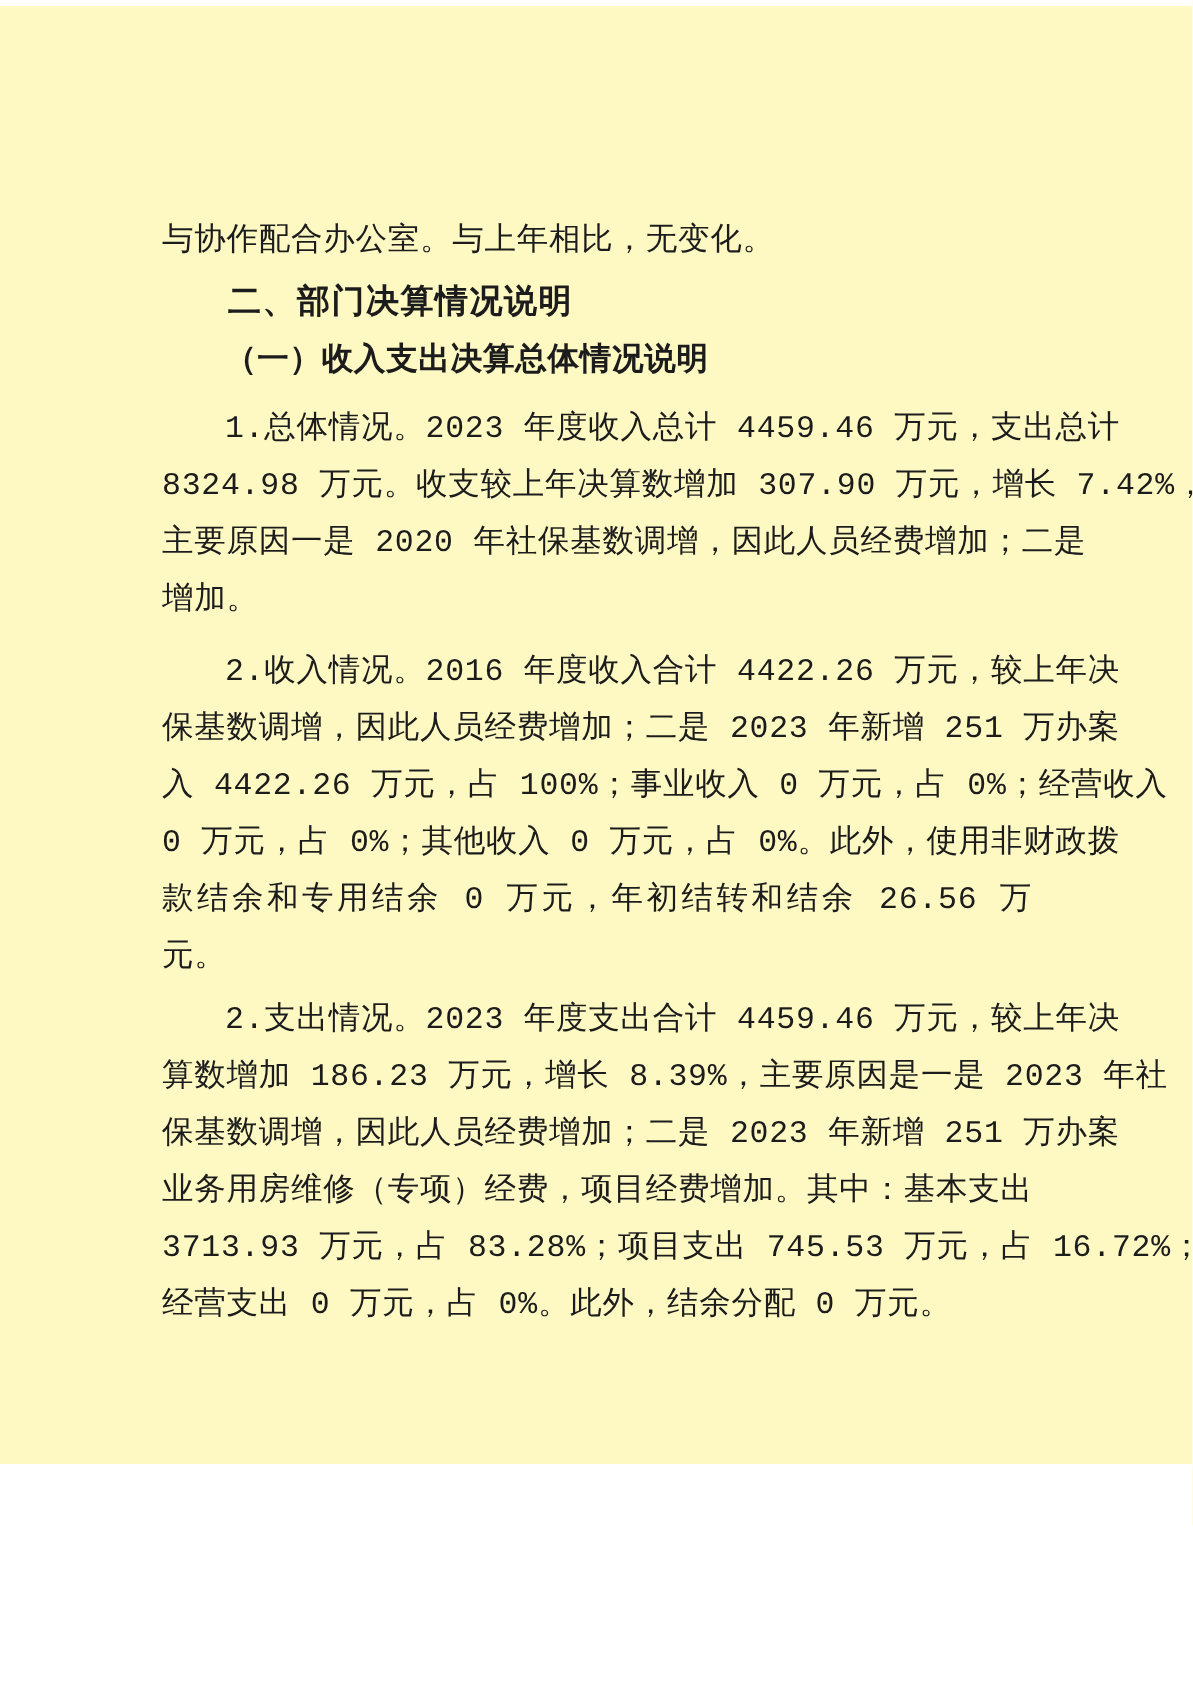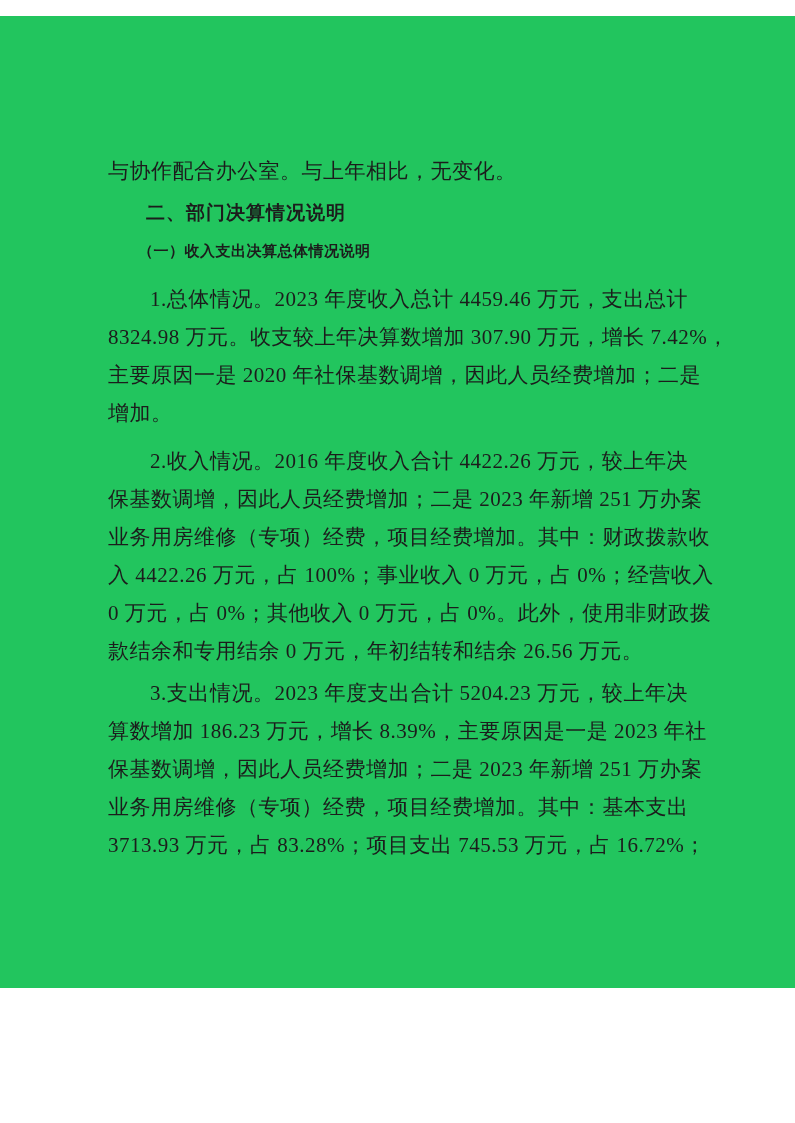--- a/index.html
+++ b/index.html
@@ -1,22 +1,22 @@
 <!DOCTYPE html>
 <html><head>
 <meta charset="utf-8">
 <style>
   * { margin: 0; padding: 0; box-sizing: border-box; }
   html, body { background: #ffffff; }
   .page {
     position: relative;
     width: 795px;
     height: 972px;
-    margin: 16px auto;
-    background: #22c55e;
+    margin: 4px auto;
+    background: #fef9c3;
     color: #1c1c1c;
     overflow: hidden;
     font-family: "Liberation Serif", "DejaVu Serif", serif;
   }
   .content {
     position: absolute;
     left: 108px;
     top: 136px;
     width: 580px;
   }
@@ -32,36 +32,36 @@
   .line.last { text-align-last: left; white-space: normal; }
   .intro-line {
     font-size: 21px;
     line-height: 38px;
     text-align: left;
     text-align-last: left;
     letter-spacing: 0.5px;
   }
   .section-heading {
     margin-top: 4px;
-    font-size: 19px;
+    font-size: 22px;
     line-height: 38px;
     font-weight: bold;
     text-indent: 2em;
     font-family: "Liberation Sans", "DejaVu Sans", sans-serif;
     letter-spacing: 1px;
   }
   .subsection-heading {
-    font-size: 15px;
+    font-size: 21px;
     line-height: 38px;
     font-weight: bold;
     text-indent: 2em;
     font-style: normal;
     letter-spacing: 0.5px;
   }
-  .para { margin-top: 10px; }
+  .para { margin-top: 10px; font-family: Liberation Mono, monospace; }
   .para.p3 { margin-top: 4px; }
   .page-footer {
     position: absolute;
     left: 125px;
     top: 1002px;
     font-size: 19px;
     line-height: 30px;
     letter-spacing: 3px;
     color: #2a2a2a;
   }
@@ -81,30 +81,30 @@
     <div class="para p1">
       <div class="line first">1.总体情况。2023 年度收入总计 4459.46 万元，支出总计</div>
       <div class="line">8324.98 万元。收支较上年决算数增加 307.90 万元，增长 7.42%，</div>
       <div class="line">主要原因一是 2020 年社保基数调增，因此人员经费增加；二是</div>
       <div class="line last">增加。</div>
     </div>
 
     <div class="para p2">
       <div class="line first">2.收入情况。2016 年度收入合计 4422.26 万元，较上年决</div>
       <div class="line">保基数调增，因此人员经费增加；二是 2023 年新增 251 万办案</div>
-      <div class="line">业务用房维修（专项）经费，项目经费增加。其中：财政拨款收</div>
       <div class="line">入 4422.26 万元，占 100%；事业收入 0 万元，占 0%；经营收入</div>
       <div class="line">0 万元，占 0%；其他收入 0 万元，占 0%。此外，使用非财政拨</div>
       <div class="line last">款结余和专用结余 0 万元，年初结转和结余 26.56 万元。</div>
     </div>
 
     <div class="para p3">
-      <div class="line first">3.支出情况。2023 年度支出合计 5204.23 万元，较上年决</div>
+      <div class="line first">2.支出情况。2023 年度支出合计 4459.46 万元，较上年决</div>
       <div class="line">算数增加 186.23 万元，增长 8.39%，主要原因是一是 2023 年社</div>
       <div class="line">保基数调增，因此人员经费增加；二是 2023 年新增 251 万办案</div>
       <div class="line">业务用房维修（专项）经费，项目经费增加。其中：基本支出</div>
       <div class="line">3713.93 万元，占 83.28%；项目支出 745.53 万元，占 16.72%；</div>
+      <div class="line last">经营支出 0 万元，占 0%。此外，结余分配 0 万元。</div>
     </div>
 
   </div>
 
   <div class="page-footer">– 2 –</div>
 </div>
 
 </body></html>

